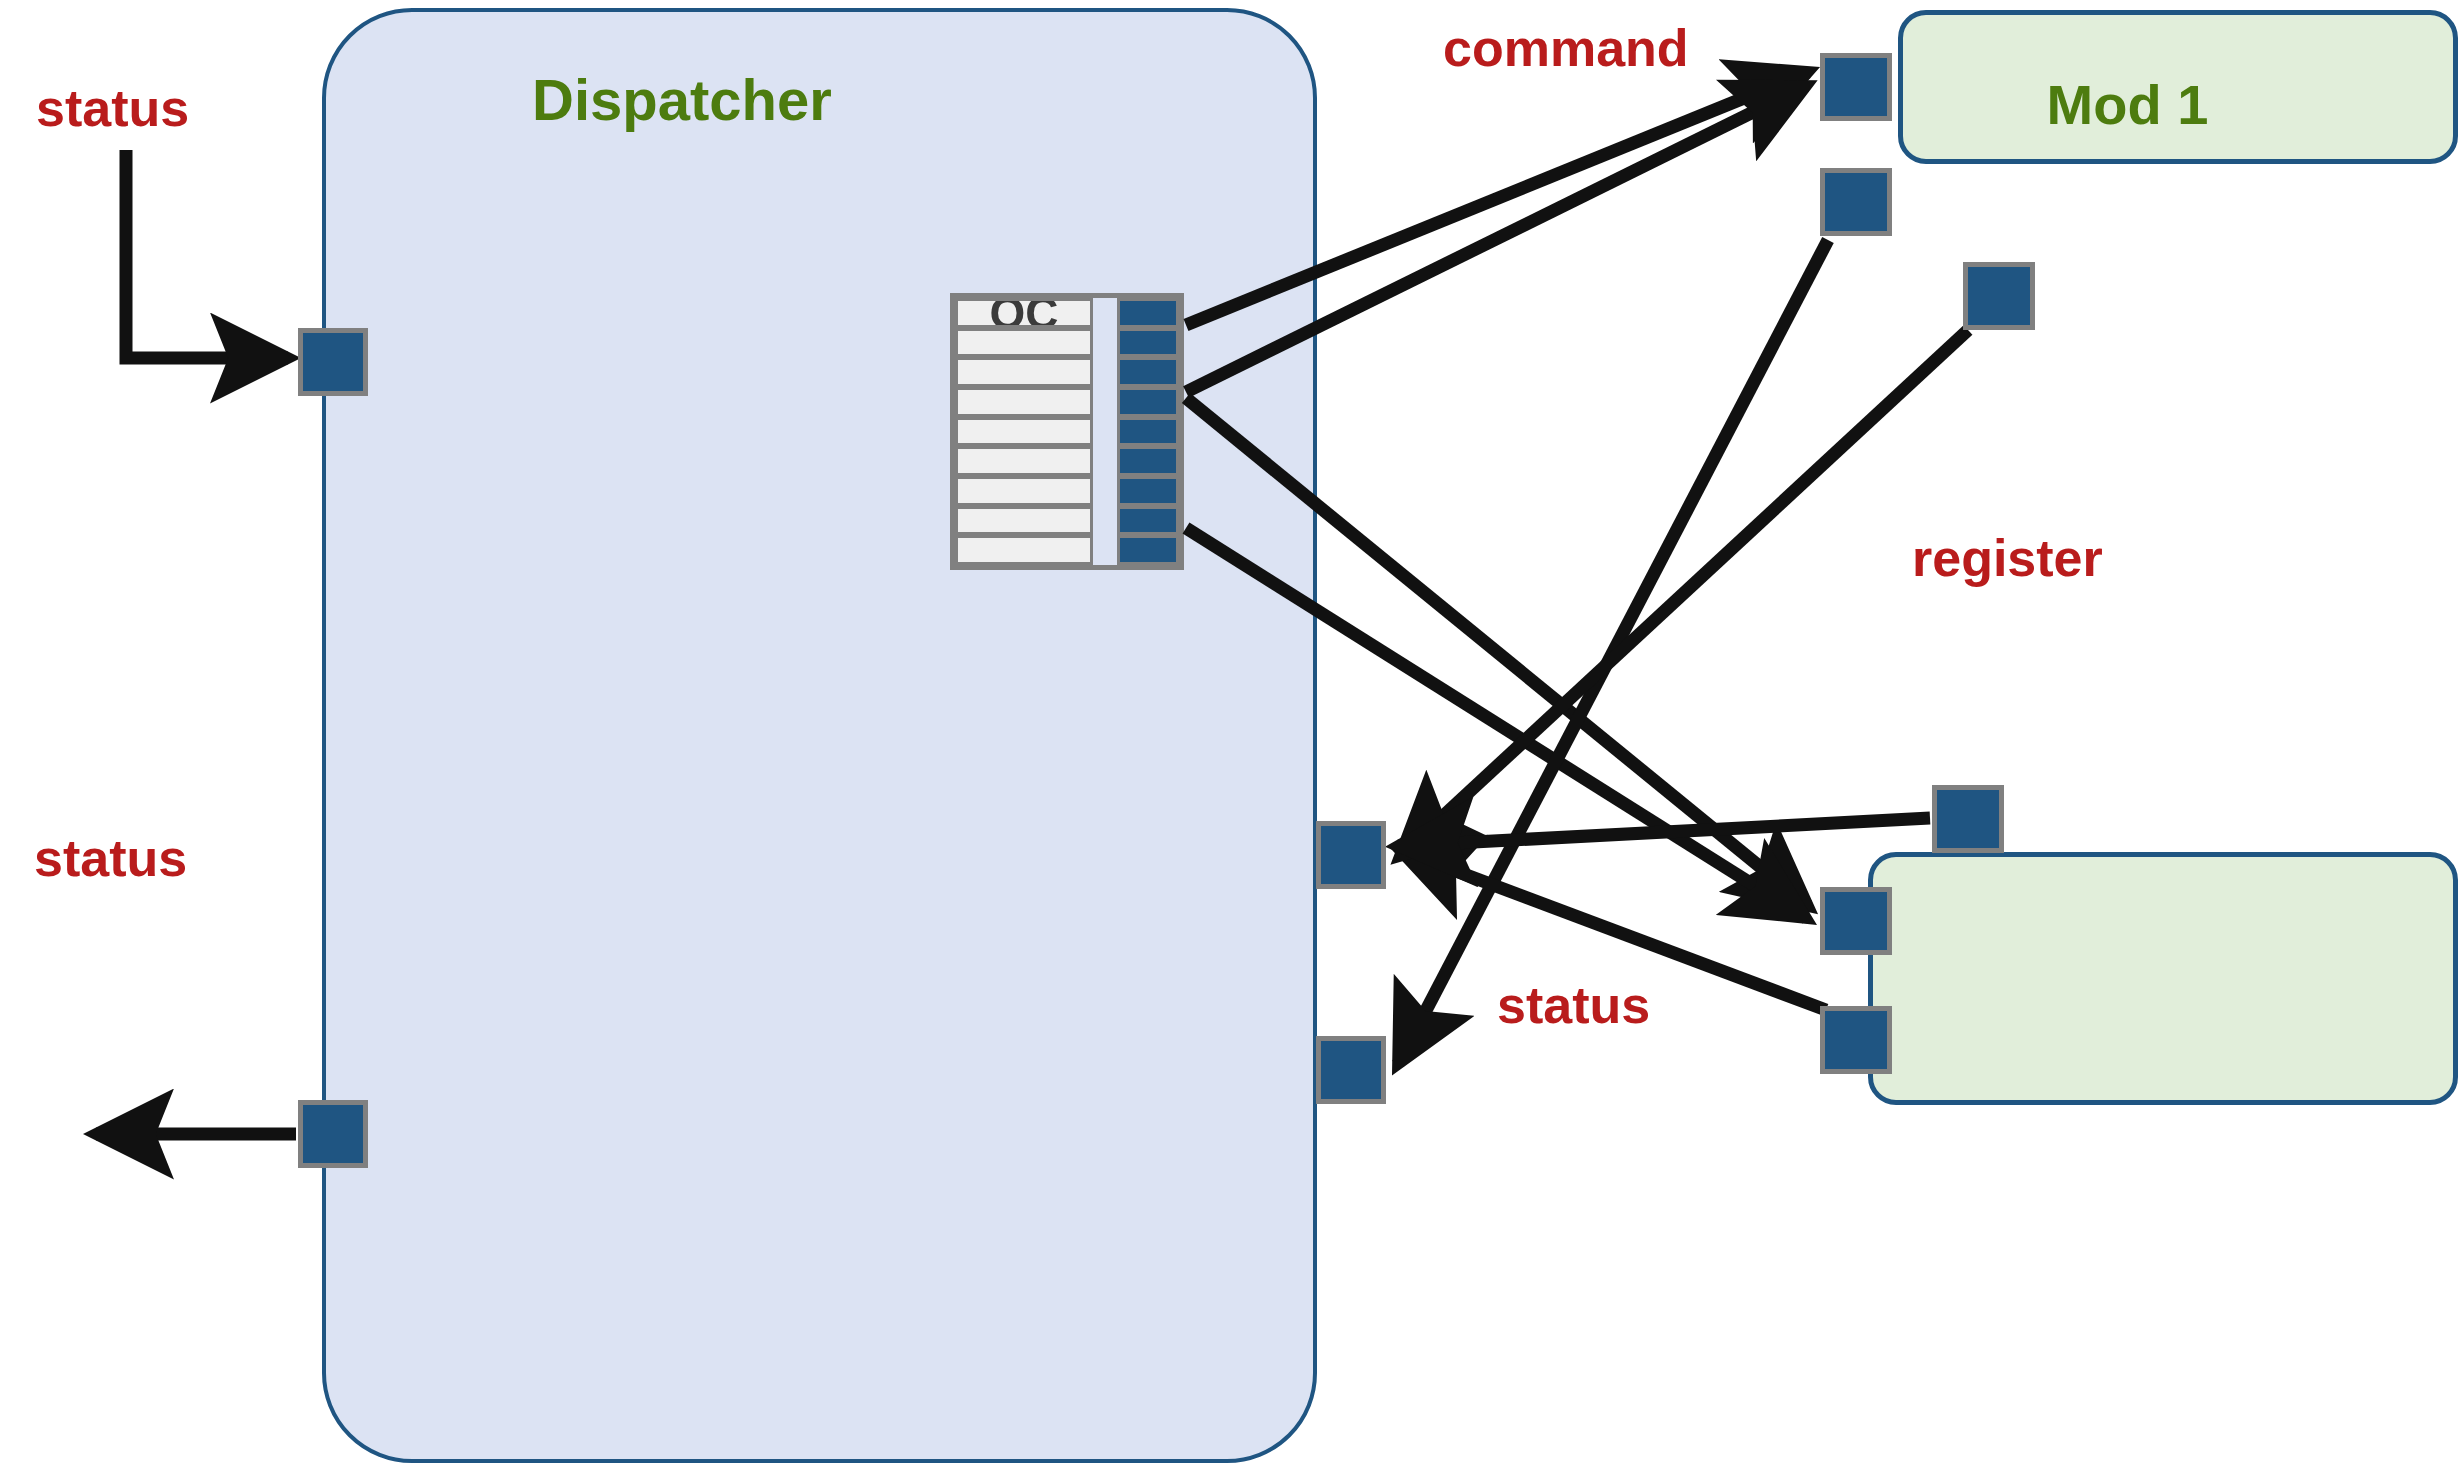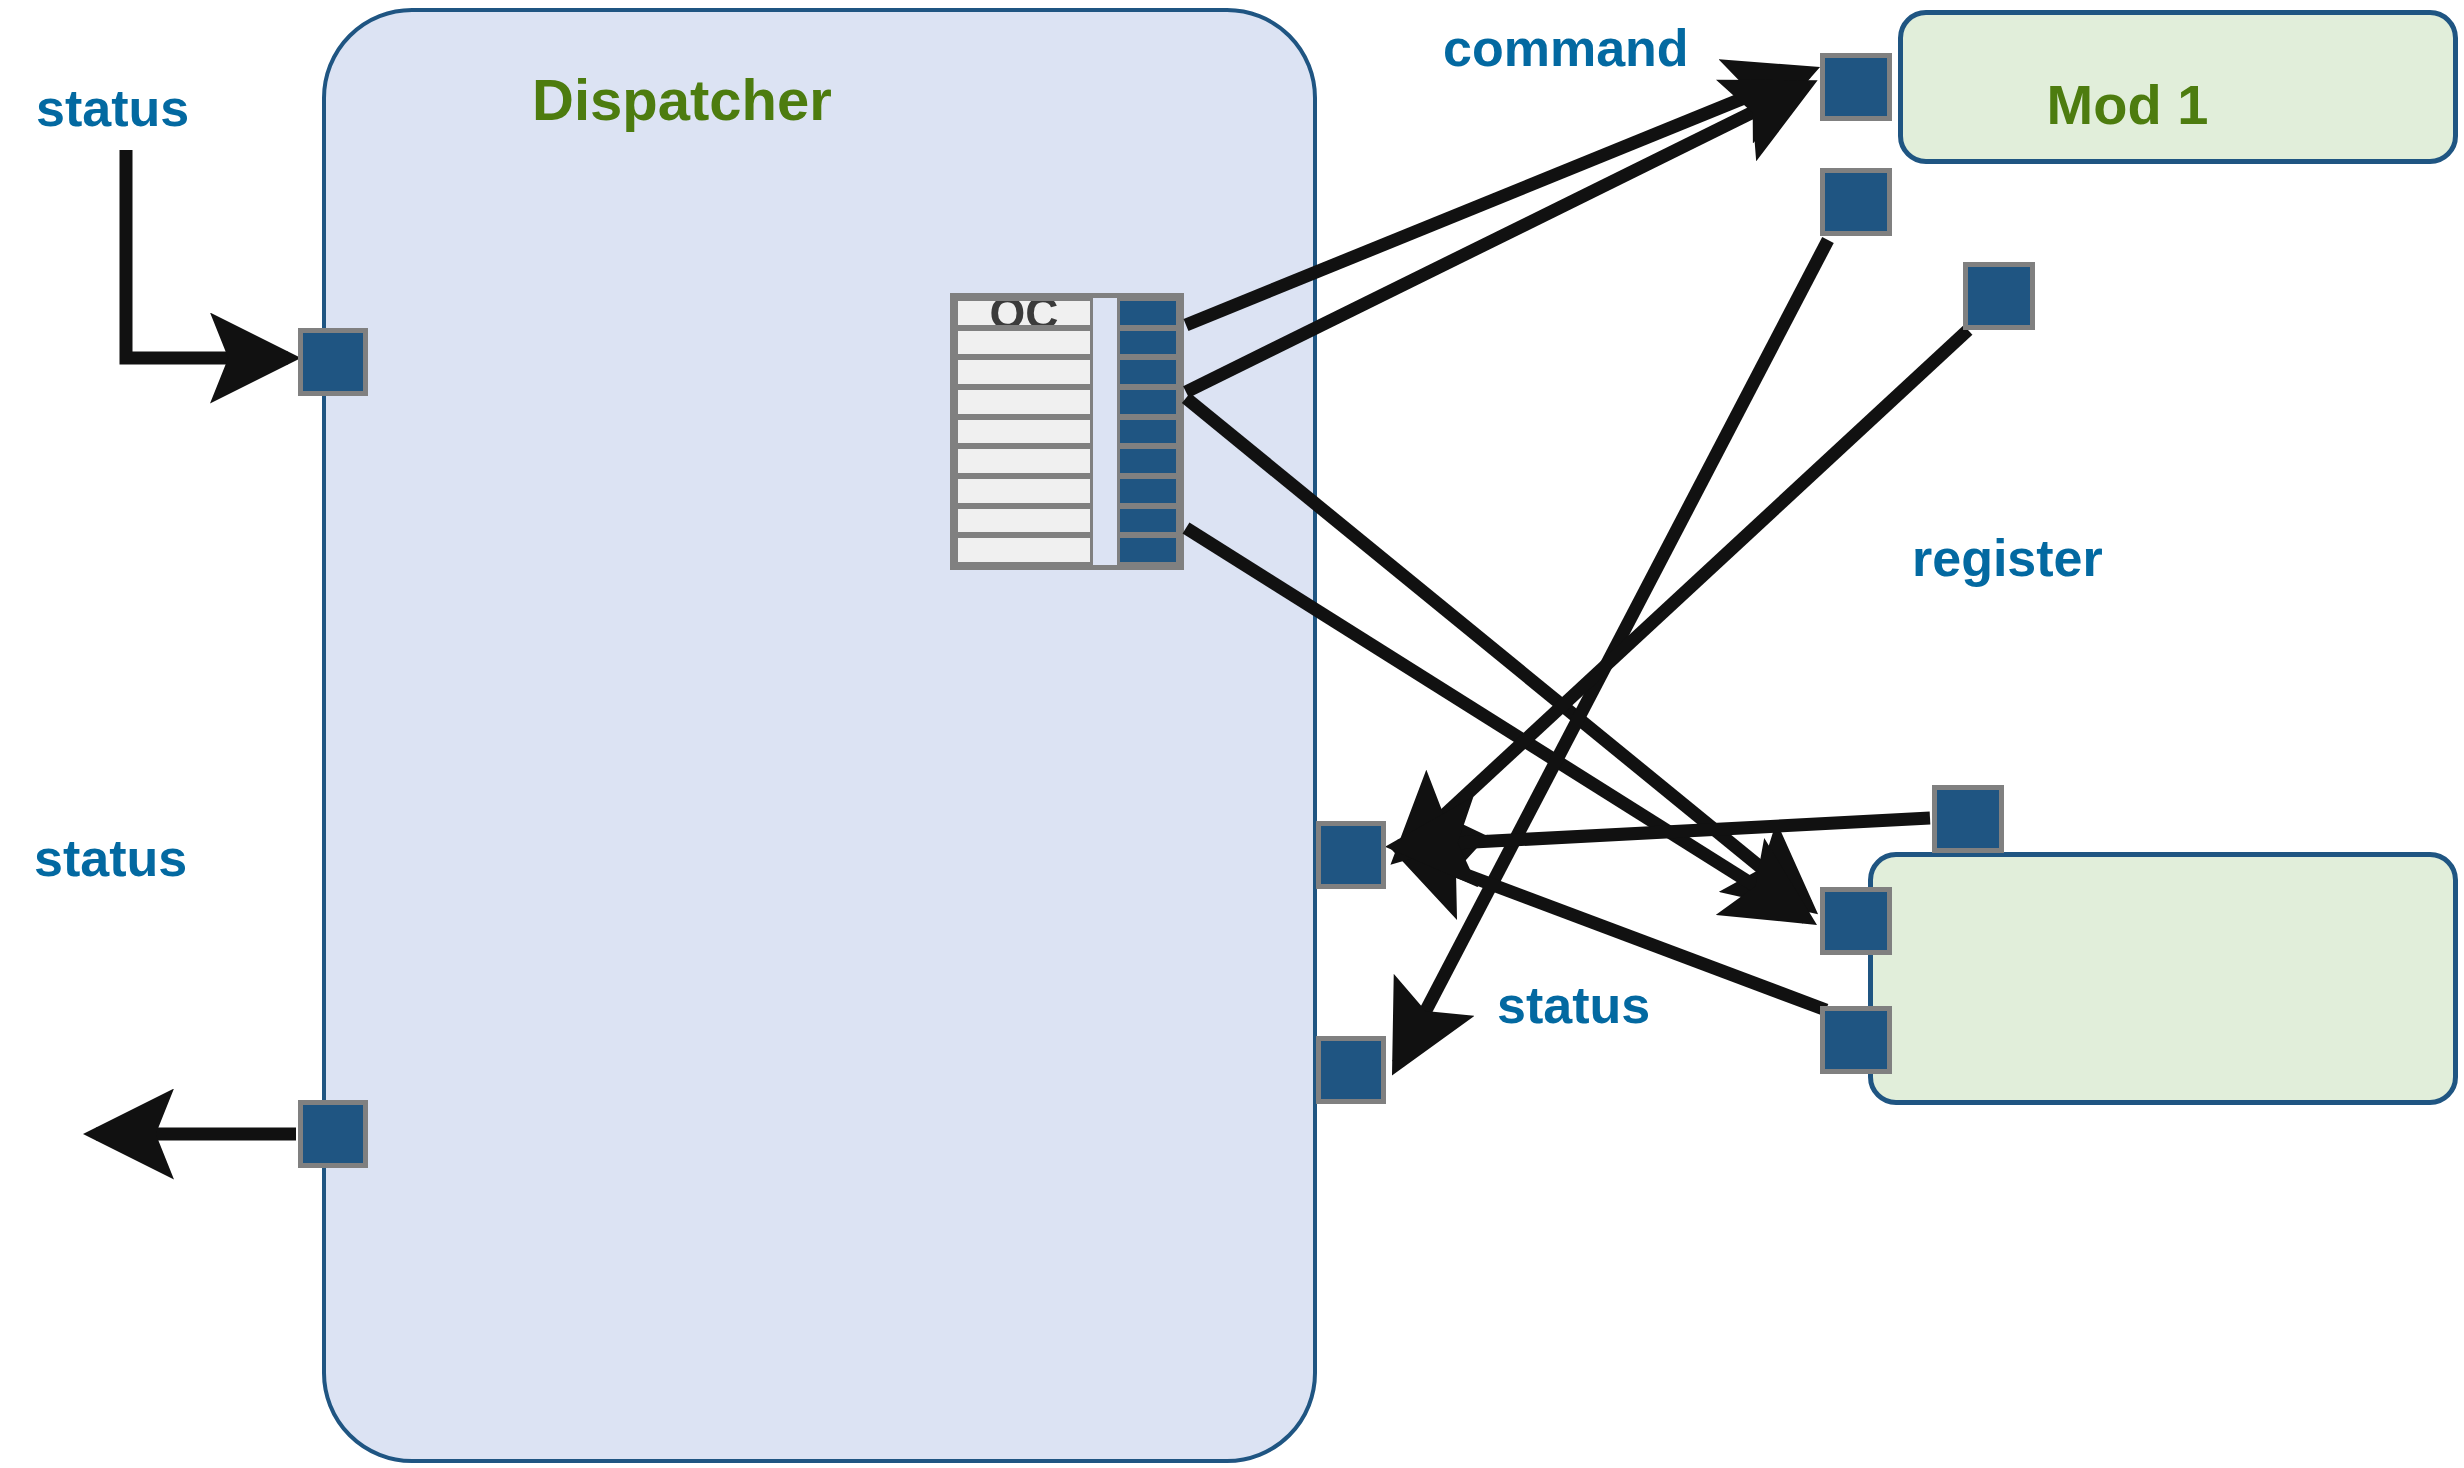--- a/index.html
+++ b/index.html
@@ -67,21 +67,21 @@
   #mod2-title {
     left: 1868px; top: 592px;
     width: 590px;
     text-align: center;
     font-size: 56px;
   }
 
   
   .label {
     position: absolute;
-    color: #0369a1;
+    color: #b91c1c;
     font-weight: bold;
     font-size: 52px;
     white-space: nowrap;
   }
   #label-buffer       { left: 36px;   top: 78px; }
   #label-status-left  { left: 34px;   top: 828px; }
   #label-command      { left: 1443px; top: 18px; }
   #label-register     { left: 1912px; top: 528px; }
   #label-status-right { left: 1497px; top: 975px; }
 

